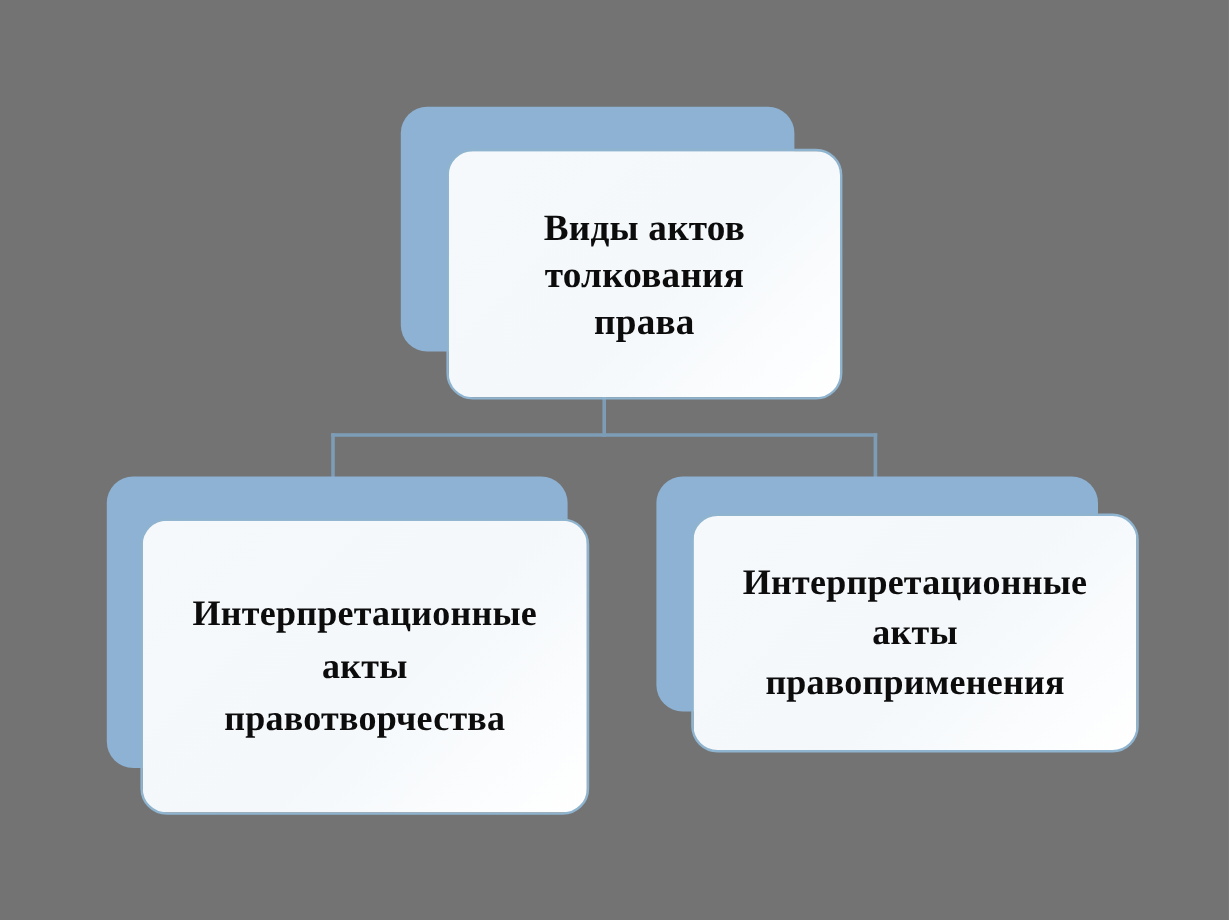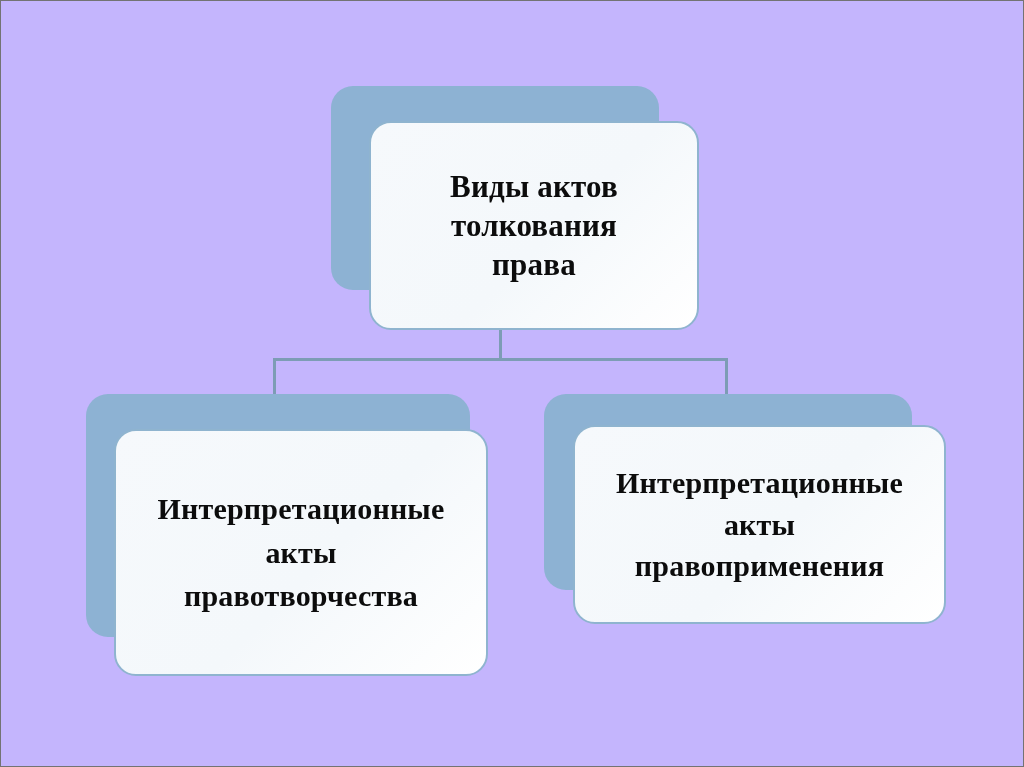--- a/index.html
+++ b/index.html
@@ -11,23 +11,23 @@
     width: 1024px;
     height: 767px;
     font-family: "Liberation Serif", "DejaVu Serif", serif;
     overflow: hidden;
   }
 
   #canvas {
     position: relative;
     width: 1024px;
     height: 767px;
-    background: #c4b5fd;
+    background: #737373;
     box-sizing: border-box;
-    border: 1px solid #737373;
+    border: 4px solid #737373;
     overflow: hidden;
   }
 
   
   .conn {
     position: absolute;
     background: #7d9cb5;
   }
   .conn-v-top   { left: 498px;  top: 322px;  width: 3px;  height: 38px; }
   .conn-h-main  { left: 272px;  top: 357px;  width: 455px; height: 3px; }

